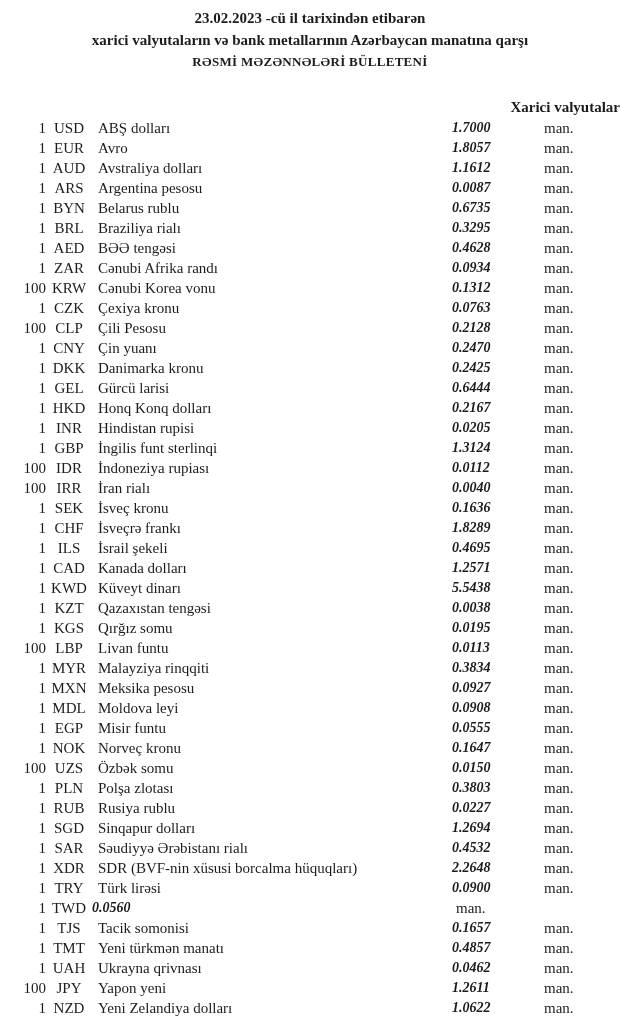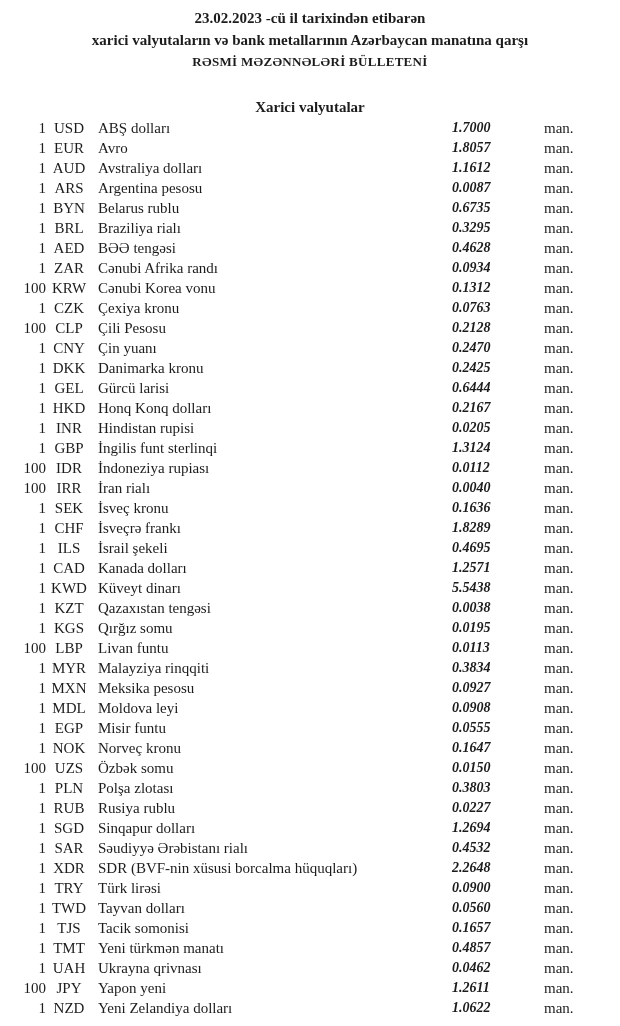--- a/index.html
+++ b/index.html
@@ -25,21 +25,21 @@
     font-size: 15px;
     line-height: 22px;
     white-space: nowrap;
   }
   .head-line.main-title {
     font-size: 13px;
     letter-spacing: 0.3px;
   }
   .section-title {
     margin-top: 24px;
-    text-align: center;
+    text-align: right;
     font-weight: bold;
     font-size: 15px;
     line-height: 21px;
   }
   .rates-table {
     margin-top: 0;
   }
   .row {
     display: grid;
     grid-template-columns: 46px 46px 360px 88px 80px;
@@ -388,21 +388,20 @@
     <span class="qty">1</span>
     <span class="code">TRY</span>
     <span class="name">Türk lirəsi</span>
     <span class="rate">0.0900</span>
     <span class="unit">man.</span>
   </div>
 
   <div class="row">
     <span class="qty">1</span>
     <span class="code">TWD</span>
-    <span class="name">Tayvan dolları</span>
     <span class="rate">0.0560</span>
     <span class="unit">man.</span>
   </div>
 
   <div class="row">
     <span class="qty">1</span>
     <span class="code">TJS</span>
     <span class="name">Tacik somonisi</span>
     <span class="rate">0.1657</span>
     <span class="unit">man.</span>

